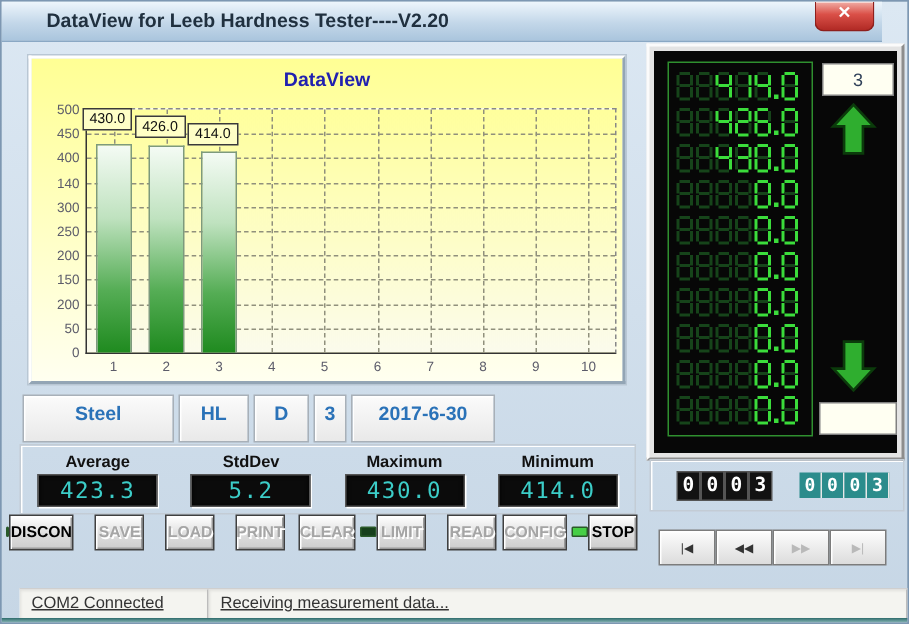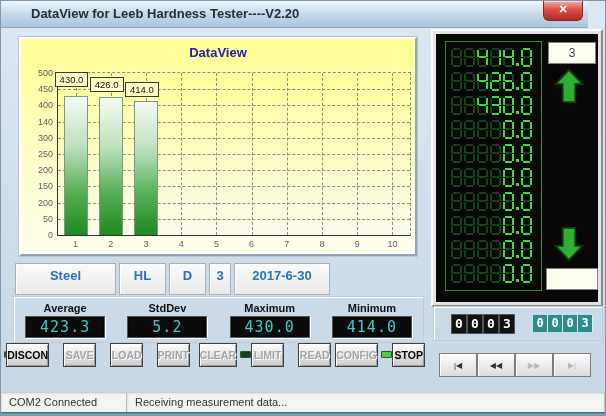--- a/index.html
+++ b/index.html
@@ -92,22 +92,22 @@
   #counterR{position:absolute;left:99px;top:8px;display:flex;}
   #counterR .ccell{width:14px;height:17px;line-height:17px;text-align:center;background:#2b8c8c;
     border-right:1px solid #e8e8e8;color:#fff;font-family:"DejaVu Sans Mono",monospace;font-weight:bold;font-size:12px;}
   
   #nav{position:absolute;left:438px;top:352px;display:flex;}
   .nbtn{width:38px;height:24px;box-sizing:border-box;cursor:pointer;
     background:linear-gradient(#fdfdfd,#dcdcdc);border:1px solid #7c7c7c;margin-right:0;
     box-shadow:inset 1px 1px 0 #fff;font-size:8px;padding:0;color:#333;}
   .nbtn.disabled{color:#b9b9b9;cursor:default;}
   
-  #statusbar{position:absolute;left:0;right:0;bottom:3px;height:19px;display:flex;
-    background:#f4f4f0;border-top:1px solid #cfcfcf;font-size:11px;color:#333;}
+  #statusbar{position:absolute;left:12px;right:0;bottom:3px;height:19px;display:flex;
+    background:#f4f4f0;border-top:1px solid #cfcfcf;font-size:11px;color:#333;text-decoration:underline;}
   .spanel{box-sizing:border-box;border-right:1px solid #bcbcbc;box-shadow:inset 1px 1px 2px rgba(0,0,0,.08);
     padding:3px 8px;white-space:nowrap;overflow:hidden;}
   #spanel1{width:126px;}
   #spanel2{flex:1;}
   #bottomframe{position:absolute;left:0;right:0;bottom:0;height:3px;
     background:linear-gradient(#2e6b6b,#86b4b4);}
 </style>
 </head>
 <body>
 

